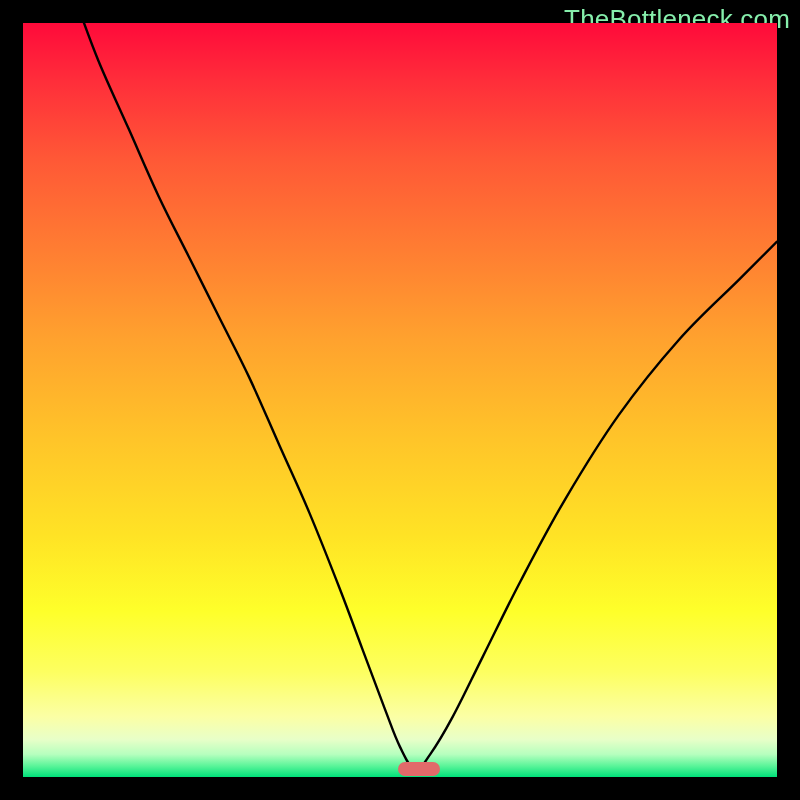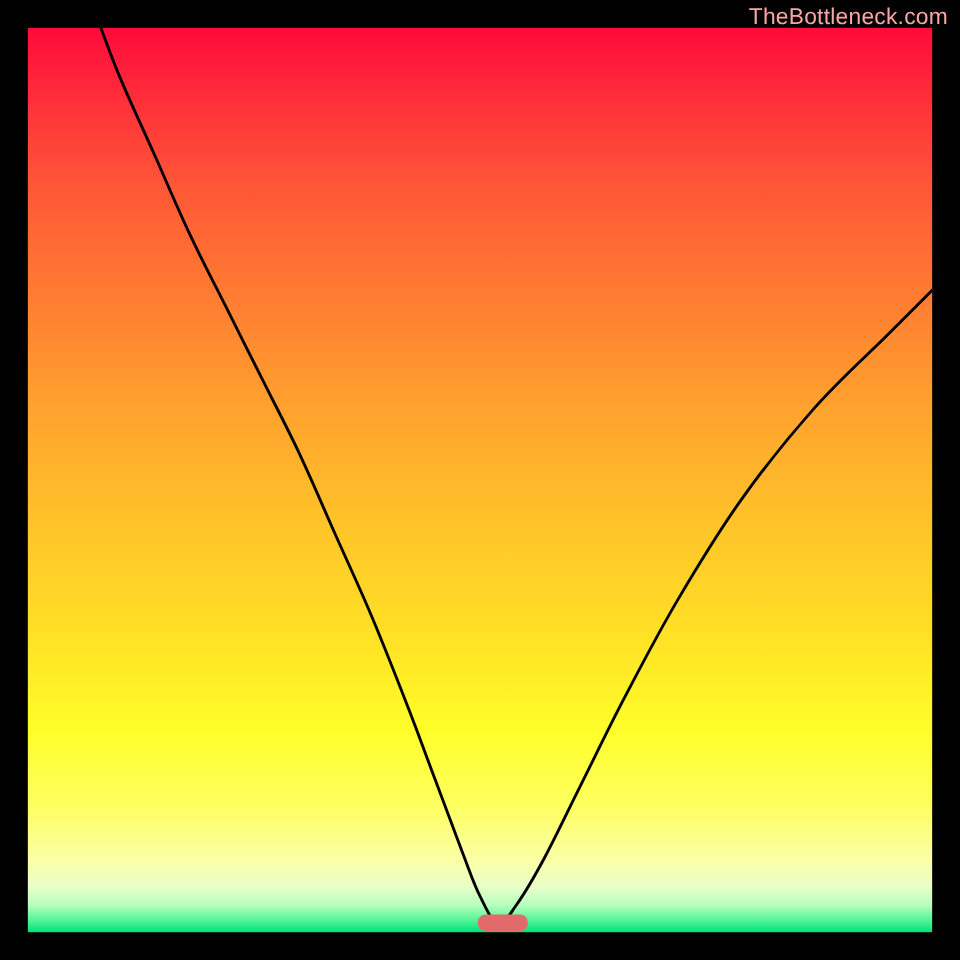--- a/index.html
+++ b/index.html
@@ -63,22 +63,22 @@
     position: absolute;
     left: 0;
     top: 0;
     width: 754px;
     height: 754px;
   }
   .watermark {
     position: absolute;
     top: 4px;
     right: 10px;
-    color: #fca5a5;
-    font-size: 19px;
+    color: #86efac;
+    font-size: 26px;
     font-weight: 500;
     letter-spacing: 0.2px;
     user-select: none;
   }
 </style>
 </head>
 <body>
 
 <div class="frame">
   <div class="watermark">TheBottleneck.com</div>

